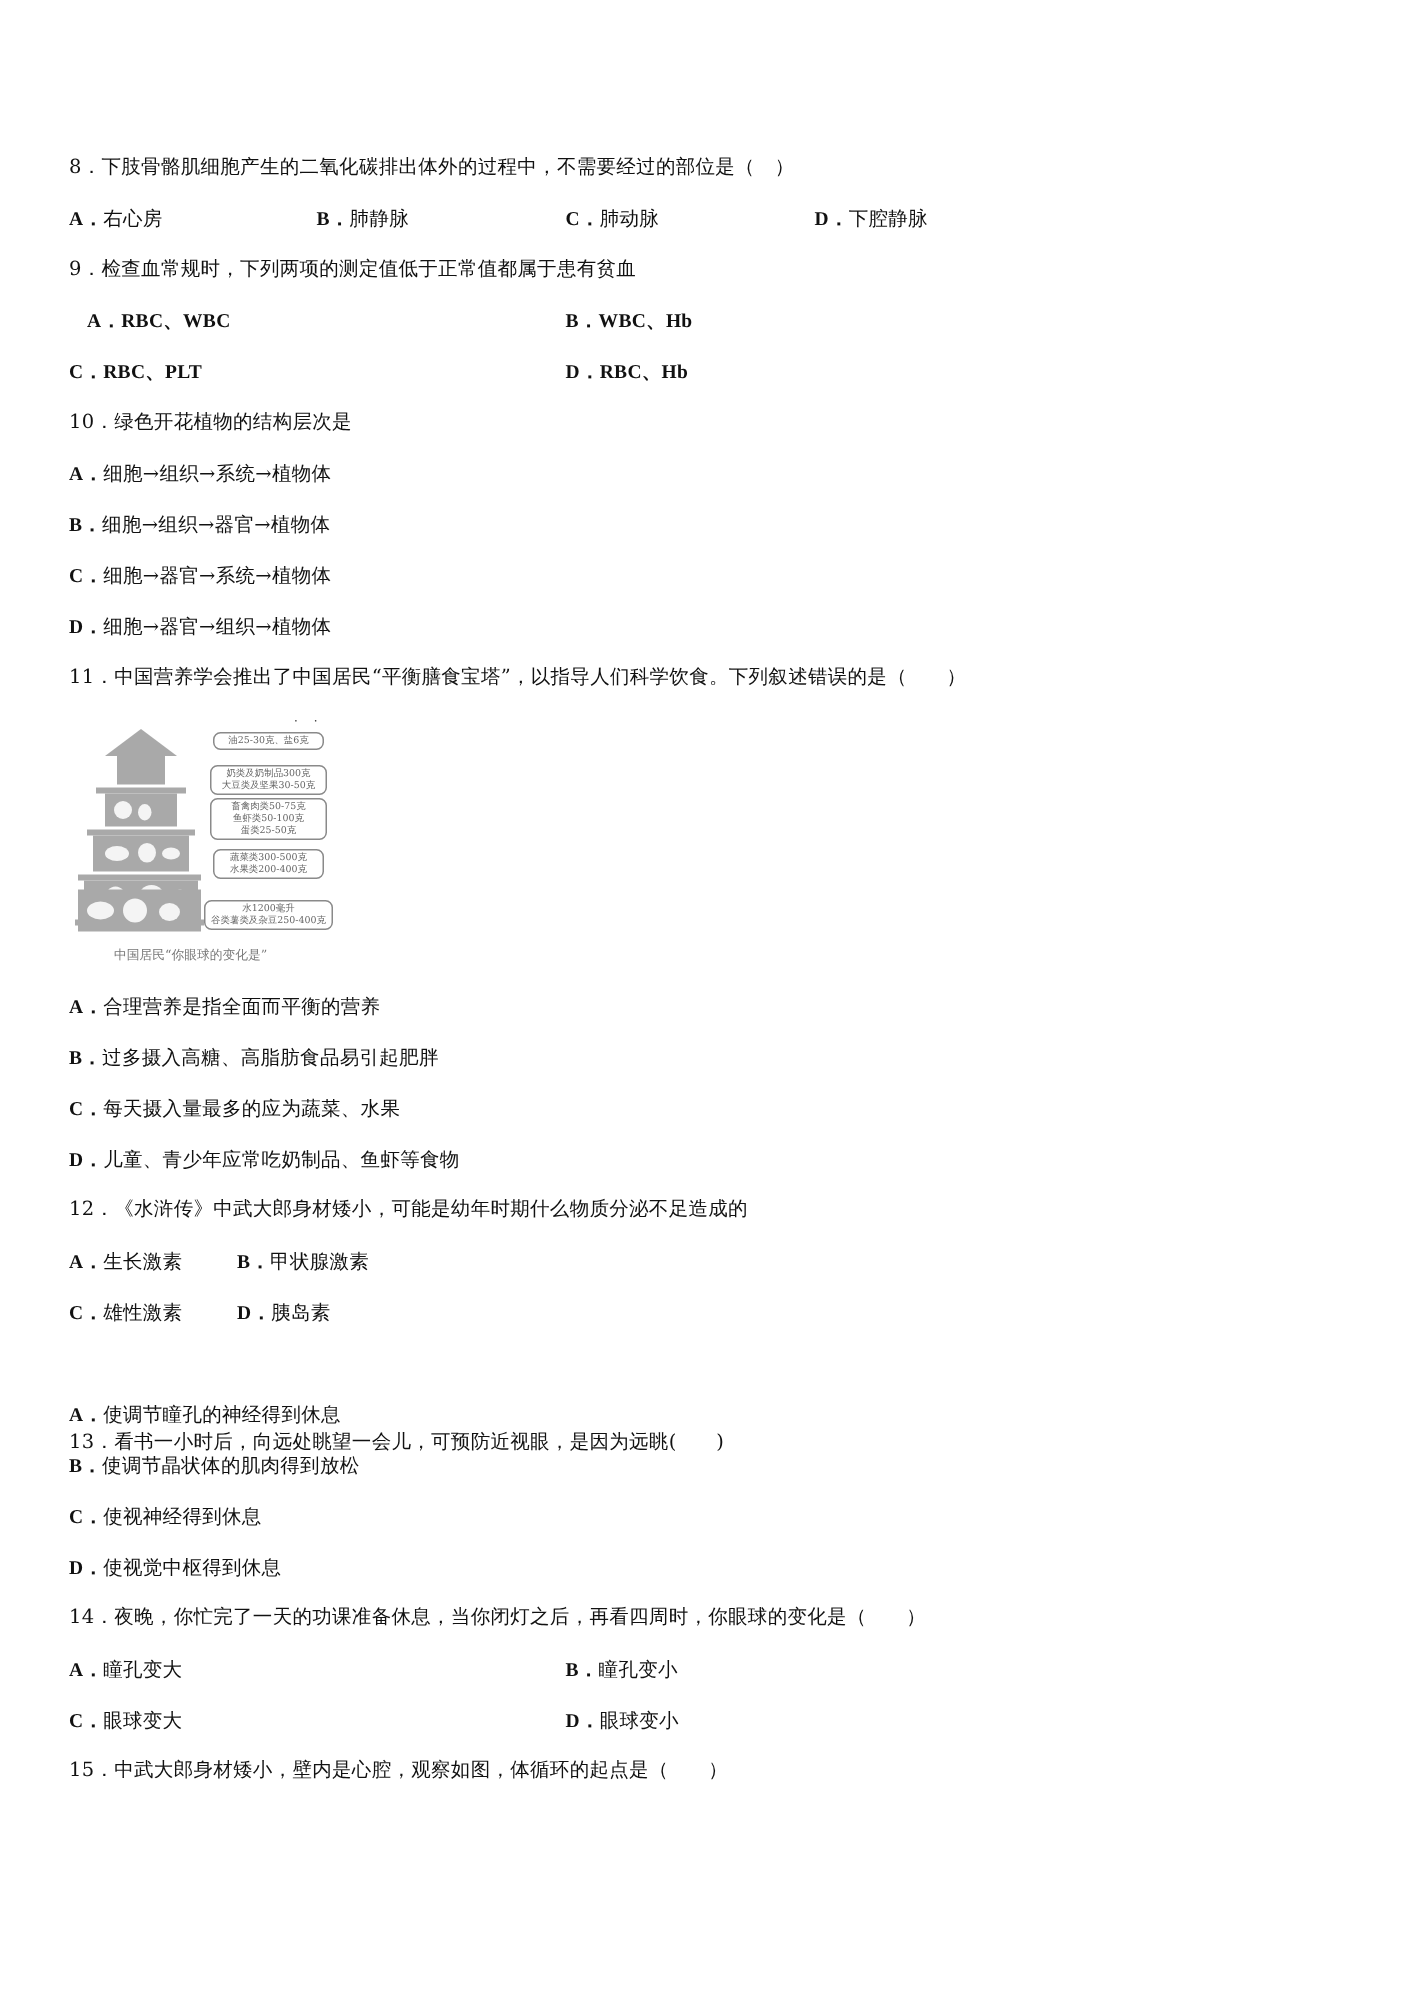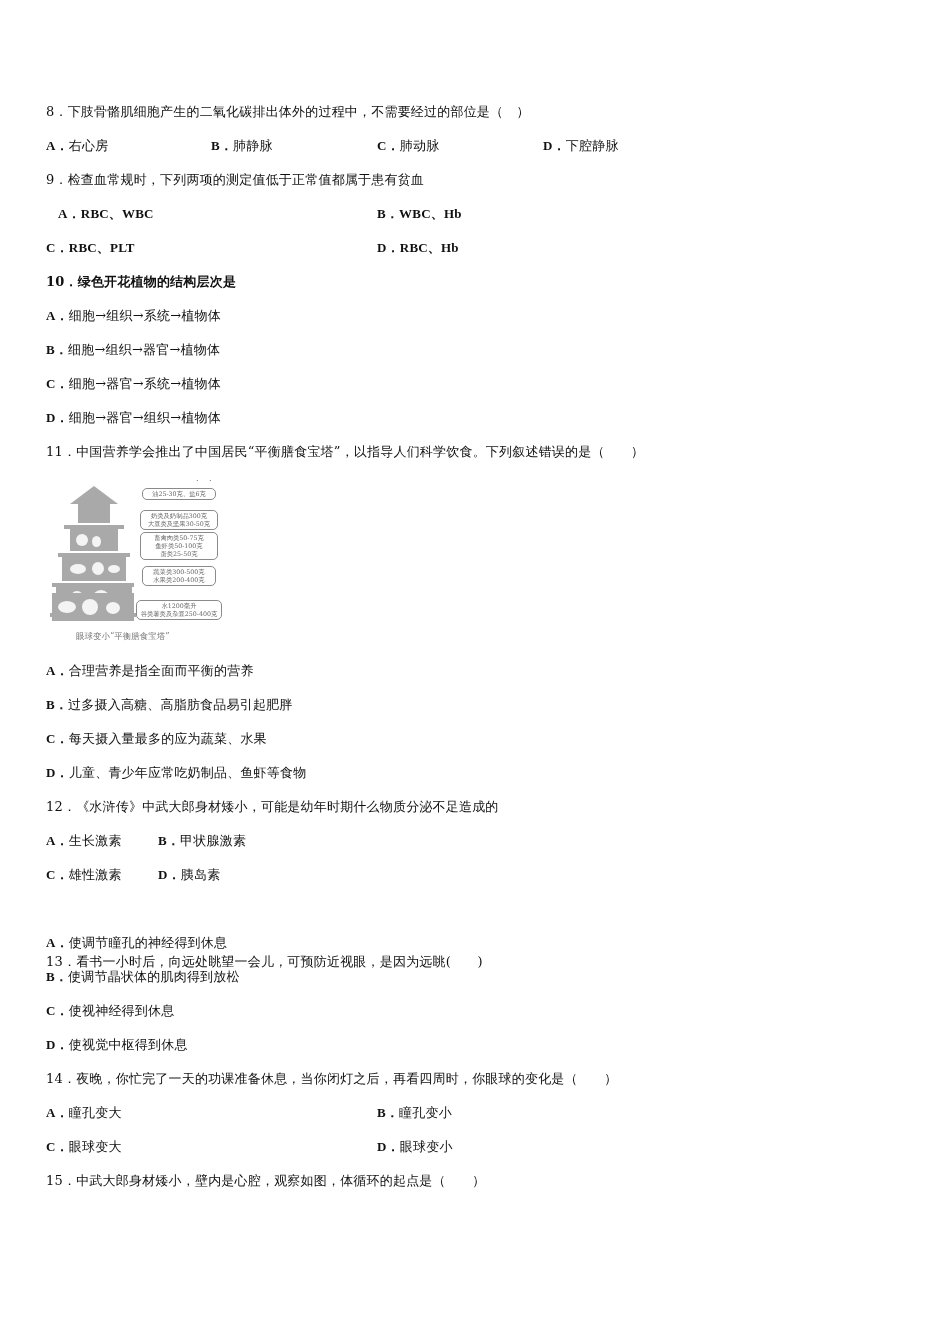--- a/index.html
+++ b/index.html
@@ -113,21 +113,21 @@
 </div>
 <div class="line" style="top:204px;">
   <span class="opt" style="left:12px;"><span class="opt-letter">A．</span><span class="opt-text-bold">RBC、WBC</span></span>
   <span class="opt" style="left:331px;"><span class="opt-letter">B．</span><span class="opt-text-bold">WBC、Hb</span></span>
 </div>
 <div class="line" style="top:238px;">
   <span class="opt" style="left:0px;"><span class="opt-letter">C．</span><span class="opt-text-bold">RBC、PLT</span></span>
   <span class="opt" style="left:331px;"><span class="opt-letter">D．</span><span class="opt-text-bold">RBC、Hb</span></span>
 </div>
 
-<div class="line" style="top:272px;font-weight:bold;">
+<div class="line" style="top:272px;">
   <span>10．</span><span>绿色开花植物的结构层次是</span>
 </div>
 <div class="line" style="top:306px;">
   <span class="opt-letter">A．</span><span>细胞→组织→系统→植物体</span>
 </div>
 <div class="line" style="top:340px;">
   <span class="opt-letter">B．</span><span>细胞→组织→器官→植物体</span>
 </div>
 <div class="line" style="top:374px;">
   <span class="opt-letter">C．</span><span>细胞→器官→系统→植物体</span>
@@ -181,21 +181,21 @@
   <div class="fig-box" style="left:92px; top:90px; width:72px; padding:1px 0;">
     <div>蔬菜类300-500克</div>
     <div>水果类200-400克</div>
   </div>
   <div class="fig-box" style="left:86px; top:124px; width:84px; padding:1px 0;">
     <div>水1200毫升</div>
     <div>谷类薯类及杂豆250-400克</div>
   </div>
 
   <div class="pyr-layer" style="left:0px; top:115px; width:84px; height:30px; background:transparent;"></div>
-  <div class="fig-caption">眼球变小“平衡膳食宝塔”</div>
+  <div class="fig-caption">中国居民“你眼球的变化是”</div>
 </div>
 
 <div style="position:absolute; left:52px; top:593px; width:82px; height:28px; background:#a9a9a9;">
   <div class="blob" style="left:6px; top:8px; width:18px; height:12px;"></div>
   <div class="blob" style="left:30px; top:6px; width:16px; height:16px;"></div>
   <div class="blob" style="left:54px; top:9px; width:14px; height:12px;"></div>
 </div>
 
 <div class="line" style="top:661px;">
   <span class="opt-letter">A．</span><span>合理营养是指全面而平衡的营养</span>

